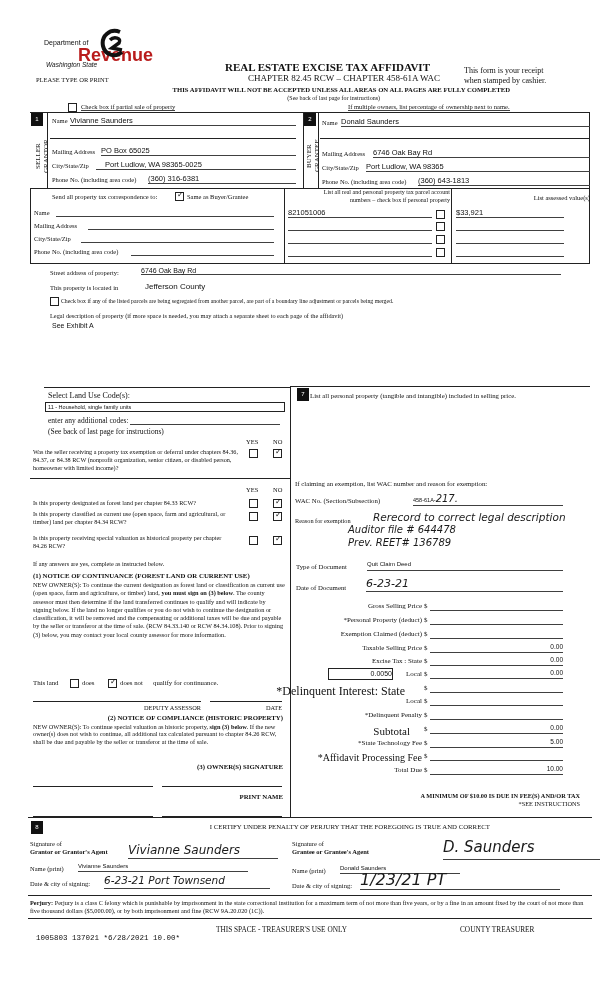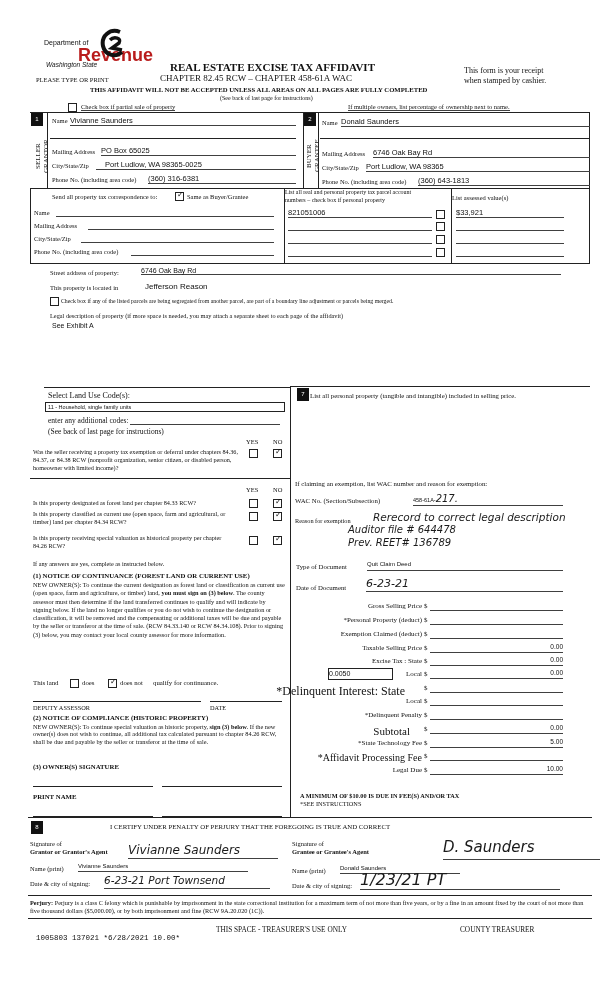--- a/index.html
+++ b/index.html
@@ -13,21 +13,21 @@
   .hline { position: absolute; height: 1px; background: #222; }
   .vline { position: absolute; width: 1px; background: #222; }
   .box { position: absolute; border: 1px solid #222; }
   .cb { position: absolute; width: 9px; height: 9px; border: 1px solid #222; background: #fff; }
   .cb.checked::after { content: "\2713"; position: absolute; left: 1px; top: -3px; font-size: 8px; font-family: "DejaVu Sans", sans-serif; }
   .secnum { position: absolute; width: 12px; height: 13px; background: #111; color: #fff; font-size: 6px; text-align: center; line-height: 13px; font-family: "Liberation Sans", sans-serif; }
   .vert { position: absolute; writing-mode: vertical-rl; transform: rotate(180deg); font-size: 7px; text-align: center; line-height: 8px; }
   .hand { font-family: "DejaVu Sans", sans-serif; font-style: italic; color: #1a1a1a; }
   .fill { font-family: "Liberation Sans", sans-serif; font-size: 7.5px; }
   .right { text-align: right; }
-  .center { text-align: left; }
+  .center { text-align: right; }
 </style>
 </head>
 <body>
 
 <div class="abs" style="left:34px;top:28px;width:100px;height:38px;">
   <div class="sans" style="position:absolute;left:10px;top:11px;font-size:7px;">Department of</div>
   <div class="sans bold" style="position:absolute;left:0;top:17px;font-size:18px;color:#b91c1c;padding-left:44px;">Revenue</div>
   <div class="sans" style="position:absolute;left:12px;top:33px;font-size:6.5px;font-style:italic;">Washington State</div>
   <svg style="position:absolute;left:66px;top:0;" width="26" height="30" viewBox="0 0 26 30">
     <path d="M20 4 C 10 0, 1 8, 3 18 C 5 27, 15 30, 22 24" fill="none" stroke="#111" stroke-width="4"></path>
@@ -114,21 +114,21 @@
 <div class="abs uline" style="left:288px;top:235px;width:144px;height:9px;"></div>
 <div class="cb" style="left:436px;top:235px;"></div>
 <div class="abs uline" style="left:456px;top:235px;width:108px;height:9px;"></div>
 <div class="abs uline" style="left:288px;top:248px;width:144px;height:9px;"></div>
 <div class="cb" style="left:436px;top:248px;"></div>
 <div class="abs uline" style="left:456px;top:248px;width:108px;height:9px;"></div>
 
 <div class="abs" style="left:50px;top:269px;font-size:6.5px;">Street address of property:</div>
 <div class="abs fill uline" style="left:141px;top:267px;width:420px;font-size:7px;">6746 Oak Bay Rd</div>
 <div class="abs" style="left:50px;top:284px;font-size:6.5px;">This property is located in</div>
-<div class="abs fill" style="left:145px;top:282px;font-size:8px;">Jefferson Reason</div>
+<div class="abs fill" style="left:145px;top:282px;font-size:8px;">Jefferson County</div>
 <div class="cb" style="left:50px;top:297px;"></div>
 <div class="abs" style="left:61px;top:298px;font-size:5.8px;">Check box if any of the listed parcels are being segregated from another parcel, are part of a boundary line adjustment or parcels being merged.</div>
 <div class="abs" style="left:50px;top:312px;font-size:6.3px;">Legal description of property (if more space is needed, you may attach a separate sheet to each page of the affidavit)</div>
 <div class="abs fill" style="left:52px;top:322px;font-size:7px;">See Exhibit A</div>
 
 <div class="hline" style="left:44px;top:387px;width:246px;"></div>
 <div class="abs" style="left:48px;top:391px;font-size:8px;">Select Land Use Code(s):</div>
 <div class="box sans" style="left:45px;top:402px;width:240px;height:10px;font-size:5.5px;padding-left:2px;line-height:9px;">11 - Household, single family units</div>
 <div class="abs" style="left:48px;top:416px;font-size:7.5px;">enter any additional codes:</div>
 <div class="abs uline" style="left:130px;top:416px;width:150px;height:9px;"></div>
@@ -246,21 +246,21 @@
 <div class="abs right uline sans" style="left:430px;top:724px;width:133px;height:10px;font-size:6.5px;">0.00</div>
 
 <div class="abs right" style="left:300px;top:739px;width:122px;font-size:7px;">*State Technology Fee</div>
 <div class="abs" style="left:424px;top:739px;font-size:7px;">$</div>
 <div class="abs right uline sans" style="left:430px;top:738px;width:133px;height:10px;font-size:6.5px;">5.00</div>
 
 <div class="abs right" style="left:300px;top:752px;width:122px;font-size:10px;">*Affidavit Processing Fee</div>
 <div class="abs" style="left:424px;top:752px;font-size:7px;">$</div>
 <div class="abs right uline sans" style="left:430px;top:751px;width:133px;height:10px;font-size:6.5px;"></div>
 
-<div class="abs right" style="left:300px;top:766px;width:122px;font-size:7px;">Legal Due</div>
+<div class="abs right" style="left:300px;top:766px;width:122px;font-size:7px;">Total Due</div>
 <div class="abs" style="left:424px;top:766px;font-size:7px;">$</div>
 <div class="abs right uline sans" style="left:430px;top:765px;width:133px;height:10px;font-size:6.5px;">10.00</div>
 
 <div class="abs bold center" style="left:300px;top:792px;width:280px;font-size:6.3px;">A MINIMUM OF $10.00 IS DUE IN FEE(S) AND/OR TAX</div>
 <div class="abs center" style="left:300px;top:800px;width:280px;font-size:6.3px;">*SEE INSTRUCTIONS</div>
 
 <div class="hline" style="left:28px;top:817px;width:564px;"></div>
 <div class="secnum" style="left:31px;top:821px;">8</div>
 <div class="abs center" style="left:110px;top:823px;width:380px;font-size:6.8px;">I CERTIFY UNDER PENALTY OF PERJURY THAT THE FOREGOING IS TRUE AND CORRECT</div>
 

